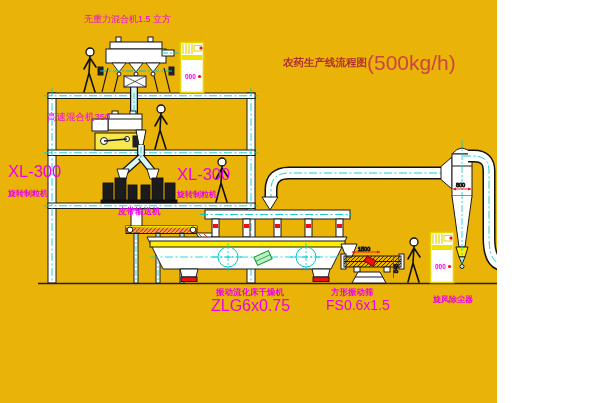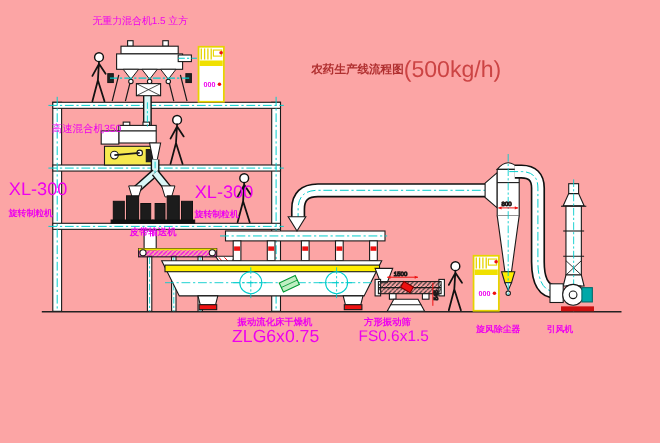--- a/index.html
+++ b/index.html
@@ -1,16 +1,16 @@
 <!DOCTYPE html>
 <html><head>
 <meta charset="utf-8">
 <style>
   html,body{margin:0;padding:0;background:#fff;}
-  #stage{position:relative;width:600px;height:403px;background:#fca5a5;overflow:hidden;
+  #stage{position:relative;width:497px;height:403px;background:#eab308;overflow:hidden;
          font-family:"Liberation Sans", sans-serif;}
   svg{position:absolute;left:0;top:0;}
   text{font-family:"Liberation Sans", sans-serif;}
   .lbl{fill:#ee00ee;}
   .dim{fill:#ee1111;}
 </style>
 </head>
 <body>
 
 <div id="stage">

